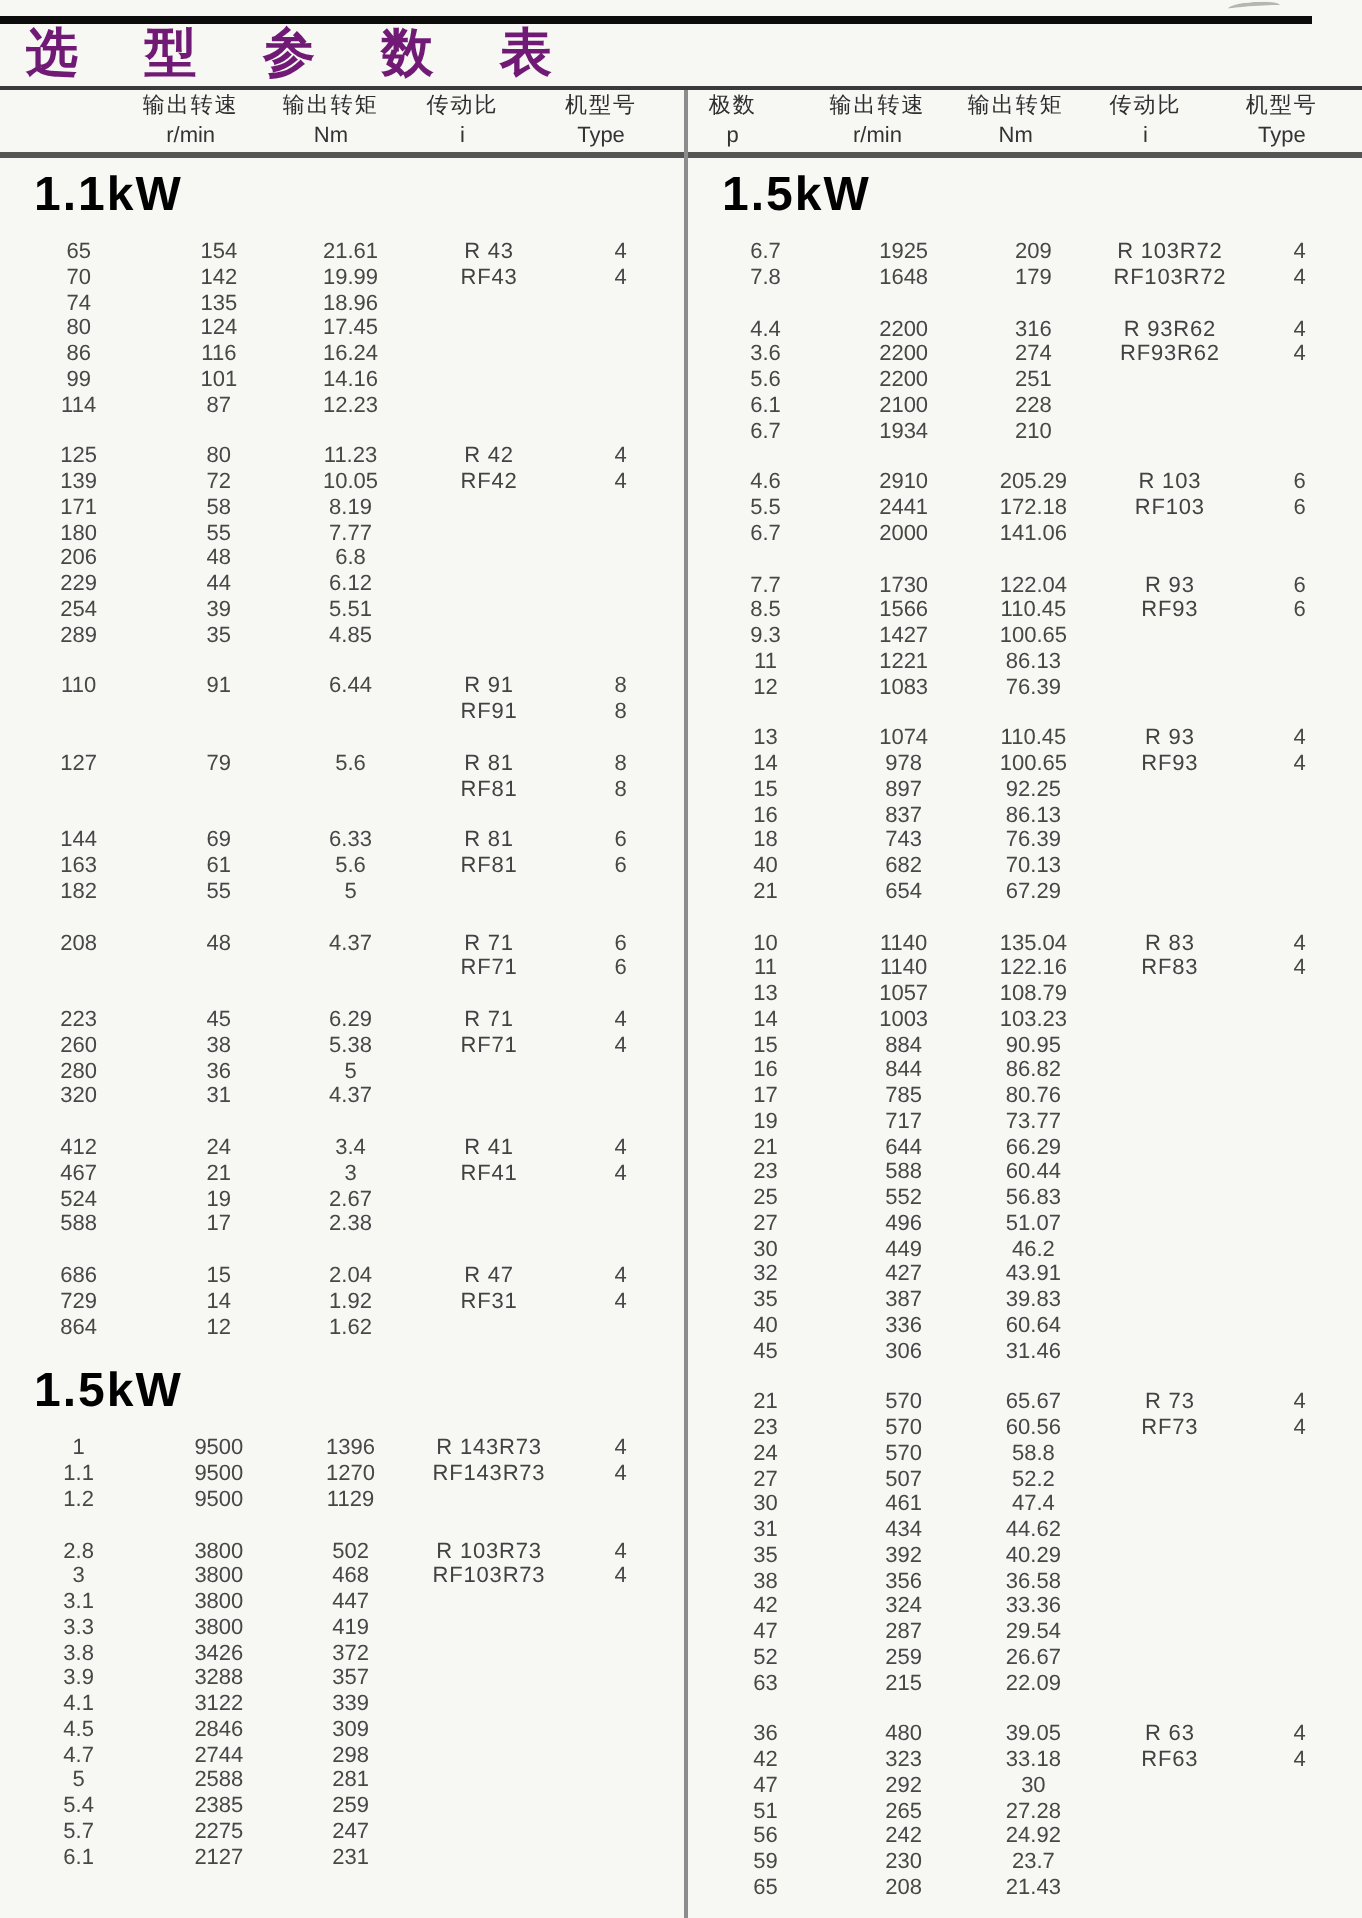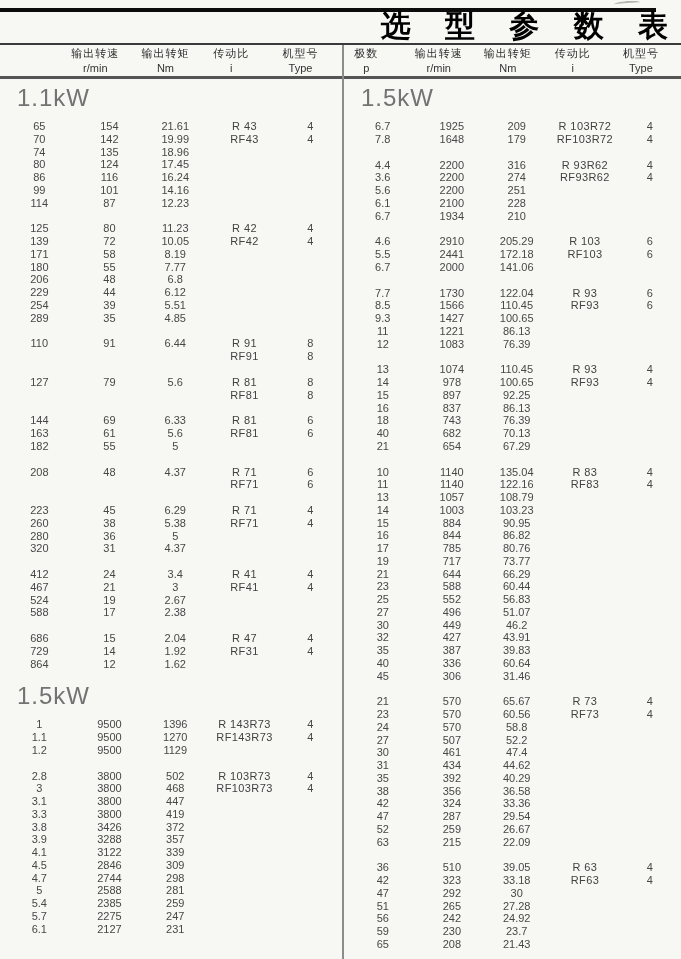--- a/index.html
+++ b/index.html
@@ -9,40 +9,40 @@
     background:#f7f7f4;
     font-family:"Liberation Sans","DejaVu Sans",sans-serif;
     color:#3f3f3f;
     overflow:hidden;
   }
   .top-rule { position:absolute; left:0; top:8px; width:656px; height:4px; background:#0c0c0c; }
   .scan-artifact { position:absolute; left:614px; top:1px; width:26px; height:5px;
     border-top:2px solid #9a9a9a; border-radius:50%; transform:rotate(-4deg); opacity:.7; }
   .page-title {
     position:absolute; top:10px; left:0; width:100%;
-    text-align:right; font-size:30px; font-weight:bold; color:#000000;
+    text-align:left; font-size:26px; font-weight:bold; color:#701a75;
     letter-spacing:13px; text-indent:13px; line-height:32px;
   }
   .title-rule { position:absolute; left:0; top:43px; width:681px; height:2px; background:#3a3a3a; }
   .header-rule { position:absolute; left:0; top:76px; width:681px; height:3px; background:#555; }
   .col-divider { position:absolute; left:342px; top:45px; width:2px; height:914px; background:#8c8c8c; }
 
   .header-row { position:absolute; top:47px; left:12px; width:681px; height:28px; display:flex;margin-left:44px; }
   .header-half { width:342px; display:grid; grid-template-columns:23% 18% 20.5% 20% 18.5%; }
   .header-half.right { width:337px; margin-left:2px; }
   .colhead { text-align:center; font-size:11px; color:#2e2e2e; }
   .colhead .zh { display:block; line-height:13px; letter-spacing:1px; }
   .colhead .en { display:block; line-height:13px; margin-top:2px; color:#333; }
 
   .body-half { position:absolute; top:80px; }
   #col-left  { left:0;     width:342px; }
   #col-right { left:344px; width:337px; }
 
   .section-power {
-    font-size:24px; font-weight:normal; color:#737373;
+    font-size:24px; font-weight:bold; color:#000000;
     margin:5px 0 9px 17px; line-height:26px; letter-spacing:1px;
   }
   .group { margin-bottom:13px; }
   .row {
     display:grid; grid-template-columns:23% 18% 20.5% 20% 18.5%;
     height:12.75px; line-height:12.75px; font-size:11px; color:#474747;
   }
   .cell { text-align:center; white-space:pre; overflow:visible; }
   .cell-type { letter-spacing:.4px; color:#424242; }
 </style>
@@ -857,21 +857,21 @@
         <div class="cell cell-speed">63</div>
         <div class="cell cell-torque">215</div>
         <div class="cell cell-ratio">22.09</div>
         <div class="cell cell-type"></div>
         <div class="cell cell-poles"></div>
       </div>
     </div>
     <div class="group">
       <div class="row">
         <div class="cell cell-speed">36</div>
-        <div class="cell cell-torque">510</div>
+        <div class="cell cell-torque">480</div>
         <div class="cell cell-ratio">39.05</div>
         <div class="cell cell-type">R 63</div>
         <div class="cell cell-poles">4</div>
       </div>
       <div class="row">
         <div class="cell cell-speed">42</div>
         <div class="cell cell-torque">323</div>
         <div class="cell cell-ratio">33.18</div>
         <div class="cell cell-type">RF63</div>
         <div class="cell cell-poles">4</div>

